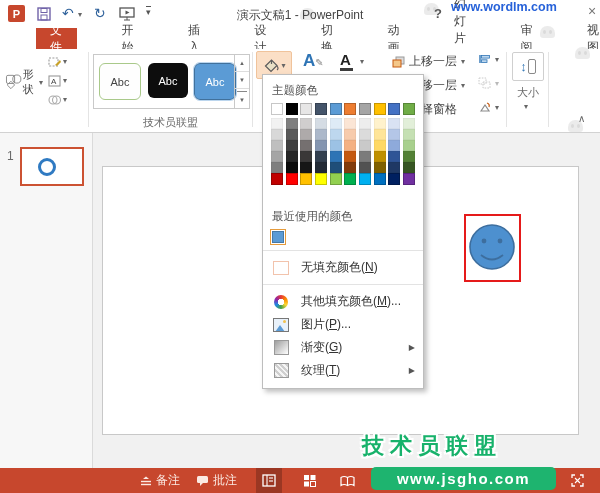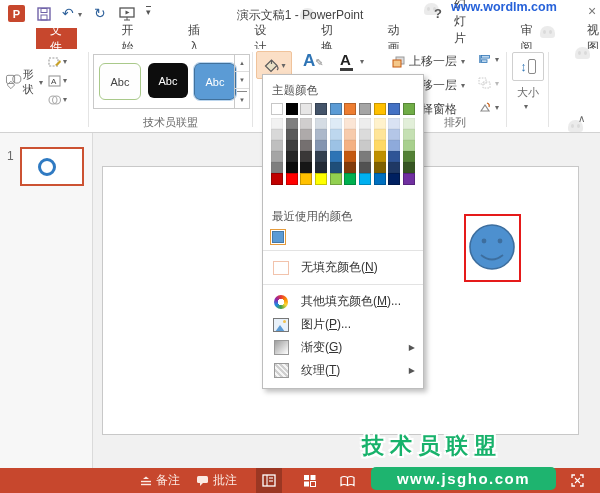--- a/index.html
+++ b/index.html
@@ -258,21 +258,20 @@
       </svg>
       <span class="caret">▾</span>
     </div>
     <div class="arr-row" style="left:478px;top:52px;">
       <svg class="icon12" viewBox="0 0 13 12">
         <path d="M3 10 L7 4 L11 10 Z" fill="none" stroke="#8a8a8a" stroke-width="1.2"></path>
         <path d="M9 2 q3 1 2 4" fill="none" stroke="#C55A11" stroke-width="1.2"></path>
       </svg>
       <span class="caret">▾</span>
     </div>
-    <div class="grp-label" style="left:410px;width:90px;">排列</div>
     <div class="vsep" style="left:506px;"></div>
 
     <div class="sizebox">
       <span style="color:#2E74B5;font-size:13px;">↕</span>
       <span style="display:inline-block;width:6px;height:13px;border:1px solid #8a8a8a;border-radius:2px;"></span>
     </div>
     <div class="grp-label" style="left:506px;width:44px;top:36px;">大小</div>
     <div class="abs caret" style="left:524px;top:53px;">▾</div>
     <div class="vsep" style="left:548px;"></div>
 

